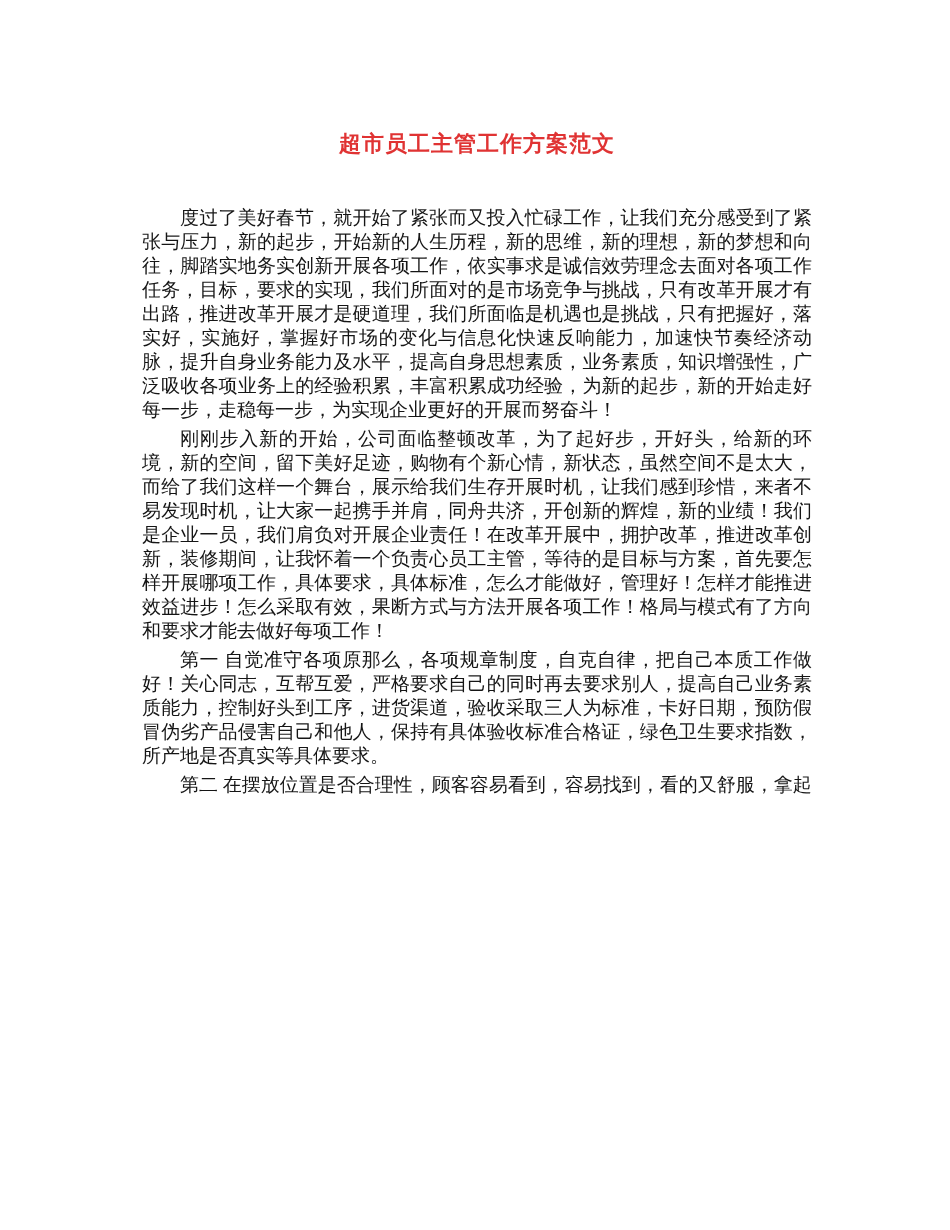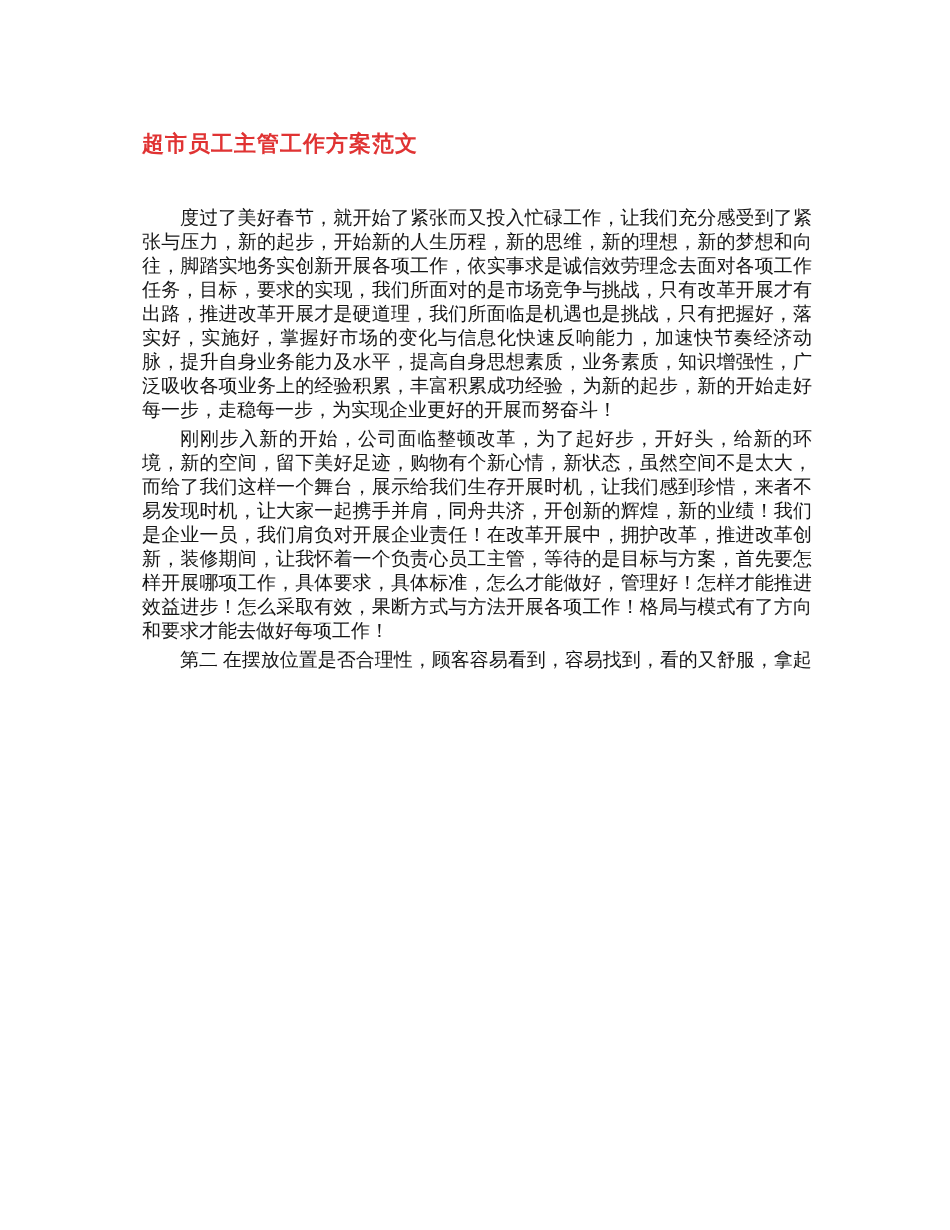--- a/index.html
+++ b/index.html
@@ -14,21 +14,21 @@
     margin: 0 auto;
     background: #ffffff;
     box-sizing: border-box;
     padding: 130px 138px 0 142px;
     font-family: "Liberation Serif", "DejaVu Serif", serif;
   }
   .doc-title {
     margin: 0 0 48px 0;
     font-size: 22px;
     font-weight: bold;
-    text-align: left;
+    text-align: center;
     letter-spacing: 1px;
     line-height: 28px;
     font-family: "Liberation Serif", "DejaVu Serif", serif;
   }
   .doc-content {
     width: 670px;
   }
   .doc-content p {
     margin: 0 0 5px 0;
     font-size: 19px;
@@ -40,15 +40,16 @@
   }
 </style>
 </head>
 <body>
 
 <div class="doc-page">
   <h1 class="doc-title" style="color: rgb(224, 51, 51);">超市员工主管工作方案范文</h1>
   <div class="doc-content">
     <p>度过了美好春节，就开始了紧张而又投入忙碌工作，让我们充分感受到了紧张与压力，新的起步，开始新的人生历程，新的思维，新的理想，新的梦想和向往，脚踏实地务实创新开展各项工作，依实事求是诚信效劳理念去面对各项工作任务，目标，要求的实现，我们所面对的是市场竞争与挑战，只有改革开展才有出路，推进改革开展才是硬道理，我们所面临是机遇也是挑战，只有把握好，落实好，实施好，掌握好市场的变化与信息化快速反响能力，加速快节奏经济动脉，提升自身业务能力及水平，提高自身思想素质，业务素质，知识增强性，广泛吸收各项业务上的经验积累，丰富积累成功经验，为新的起步，新的开始走好每一步，走稳每一步，为实现企业更好的开展而努奋斗！</p>
     <p>刚刚步入新的开始，公司面临整顿改革，为了起好步，开好头，给新的环境，新的空间，留下美好足迹，购物有个新心情，新状态，虽然空间不是太大，而给了我们这样一个舞台，展示给我们生存开展时机，让我们感到珍惜，来者不易发现时机，让大家一起携手并肩，同舟共济，开创新的辉煌，新的业绩！我们是企业一员，我们肩负对开展企业责任！在改革开展中，拥护改革，推进改革创新，装修期间，让我怀着一个负责心员工主管，等待的是目标与方案，首先要怎样开展哪项工作，具体要求，具体标准，怎么才能做好，管理好！怎样才能推进效益进步！怎么采取有效，果断方式与方法开展各项工作！格局与模式有了方向和要求才能去做好每项工作！</p>
+    <p>第一 自觉准守各项原那么，各项规章制度，自克自律，把自己本质工作做好！关心同志，互帮互爱，严格要求自己的同时再去要求别人，提高自己业务素质能力，控制好头到工序，进货渠道，验收采取三人为标准，卡好日期，预防假冒伪劣产品侵害自己和他人，保持有具体验收标准合格证，绿色卫生要求指数，所产地是否真实等具体要求。</p>
     <p>第二 在摆放位置是否合理性，顾客容易看到，容易找到，看的又舒服，拿起</p>
   </div>
 </div>
 
 </body></html>

